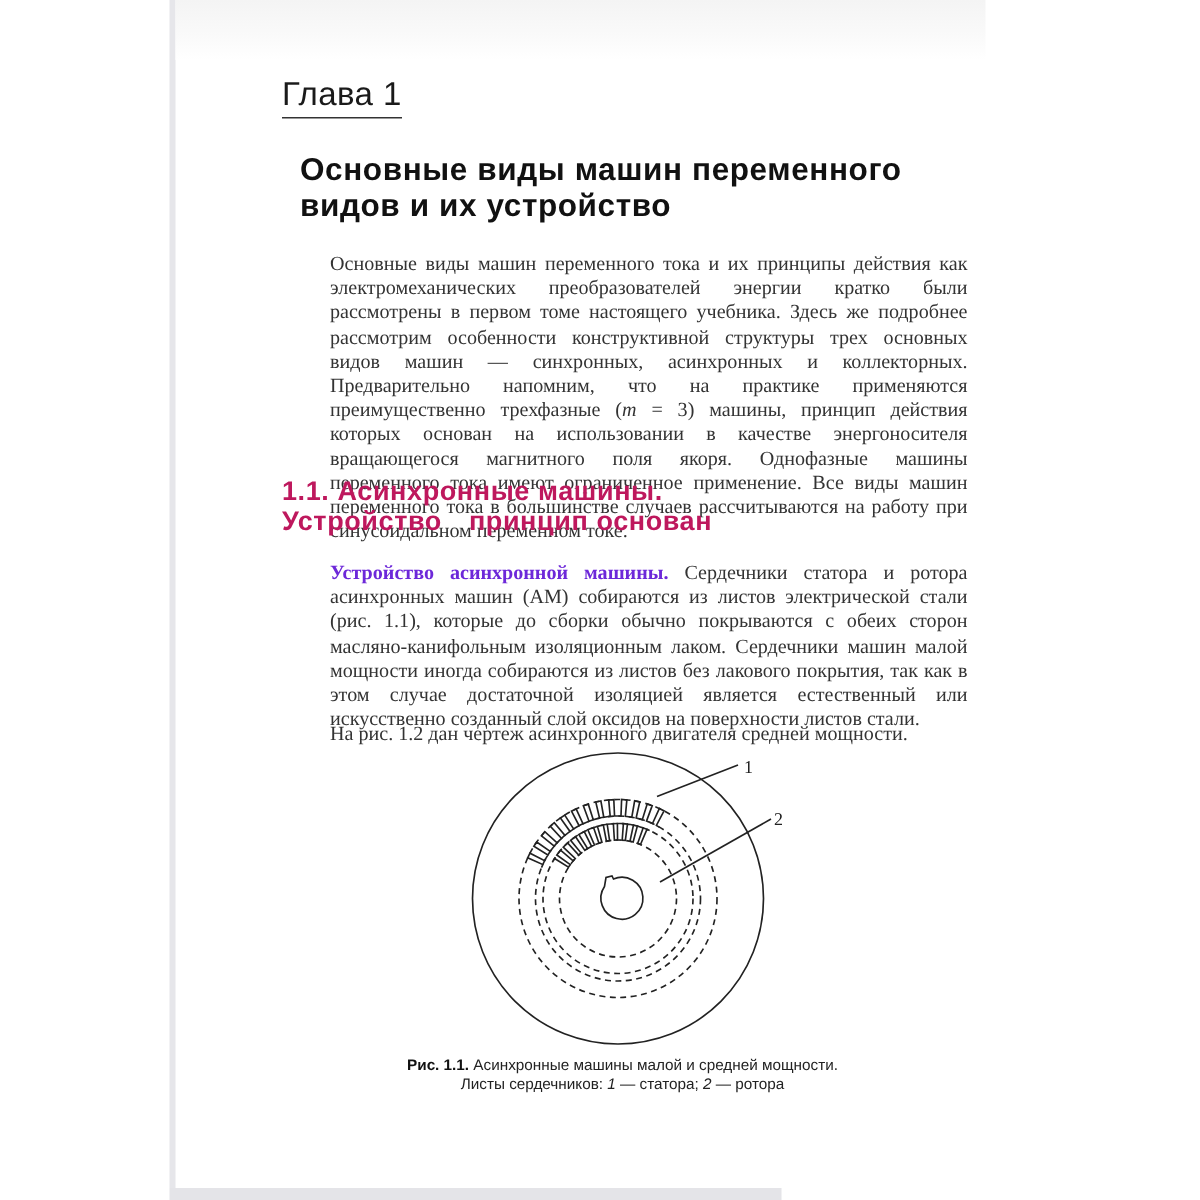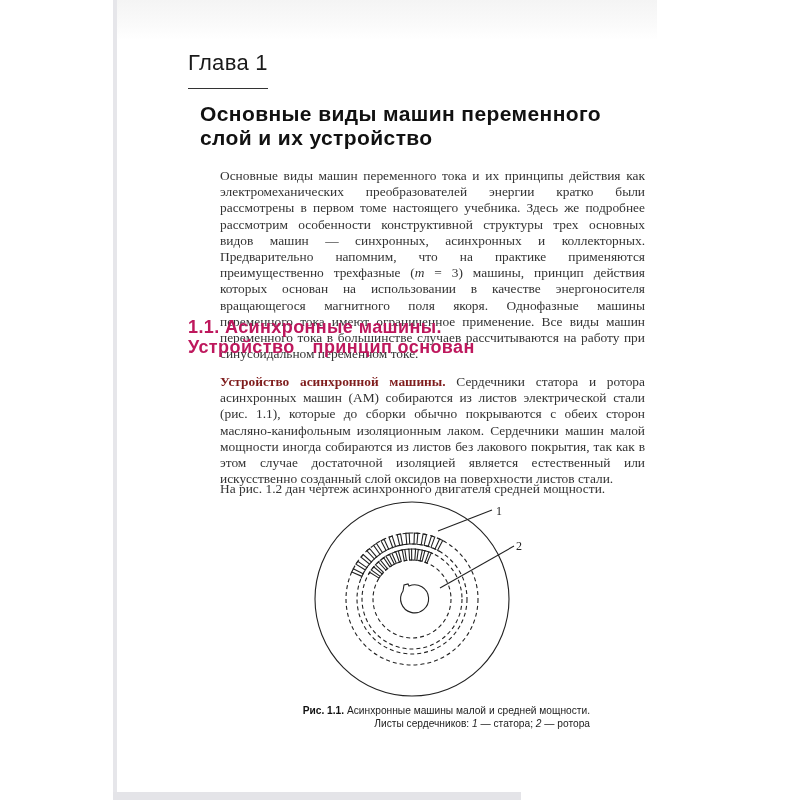--- a/index.html
+++ b/index.html
@@ -17,21 +17,21 @@
     background: #e4e4e8;
   }
   .page-top-shade {
     position: absolute; left: 117px; top: 0; width: 540px; height: 40px;
     background: linear-gradient(180deg, #f4f4f4 0%, #fafafa 60%, #ffffff 100%);
   }
   .chapter-label {
     position: absolute; left: 188px; top: 50px;
     font-family: "Liberation Sans", sans-serif;
     font-size: 22px; color: #1a1a1a; letter-spacing: 0.3px;
-    padding-bottom: 12px; border-bottom: 1px solid #333;
+    padding-bottom: 2px; border-bottom: 1px solid #333;
     line-height: 26px;
   }
   .chapter-title {
     position: absolute; left: 188px; top: 90px; width: 440px;
     font-family: "Liberation Sans", sans-serif; font-weight: bold;
     font-size: 21px; line-height: 24px; color: #111; letter-spacing: 0.4px;
     margin: 12px;
   }
   .body-text {
     position: absolute; left: 204px; width: 425px;
@@ -40,46 +40,46 @@
   }
   .intro { top: 152px; }
   .section-title {
     position: absolute; left: 188px; top: 317px; width: 440px;
     font-family: "Liberation Sans", sans-serif; font-weight: bold;
     font-size: 18px; line-height: 20px; color: #be185d; letter-spacing: 0.4px;
     margin: 0;
   }
   .section-title .gap { display: inline-block; width: 18px; }
   .para1 { top: 358px; }
-  .para1 b { color: #7f1d1d; }
+  .para1 b { color: #6d28d9; }
   .para2 { top: 465px; }
   .figure {
     position: absolute; left: 310px; top: 500px; width: 220px; height: 200px;
   }
   .caption {
     position: absolute; left: 240px; top: 704px; width: 350px;
-    text-align: right;
+    text-align: center;
     font-family: "Liberation Sans", sans-serif; font-size: 10.2px;
     line-height: 13px; color: #222;
   }
   .caption b { color: #111; }
   .caption i { font-style: italic; }
 </style>
 </head>
 <body>
 
 <div class="page-edge-left"></div>
 <div class="page-edge-bottom"></div>
 <div class="page-top-shade"></div>
 
 <div class="chapter-label">Глава 1</div>
 
 <h1 class="chapter-title">
   <span>Основные виды машин переменного</span><br>
-  <span>слой и их устройство</span>
+  <span>видов и их устройство</span>
 </h1>
 
 <p class="body-text intro"><span>Основные виды машин переменного тока и их принципы действия как электромеханических преобразователей энергии кратко были рассмотрены в первом томе настоящего учебника. Здесь же подробнее рассмотрим особенности конструктивной структуры трех основных видов машин — синхронных, асинхронных и коллекторных. Предварительно напомним, что на практике применяются преимущественно трехфазные (</span><i>m</i><span> = 3</span><span>) машины, принцип действия которых основан на использовании в качестве энергоносителя вращающегося магнитного поля якоря. Однофазные машины переменного тока имеют ограниченное применение. Все виды машин переменного тока в большинстве случаев рассчитываются на работу при синусоидальном переменном токе.</span></p>
 
 <h2 class="section-title">
   <span>1.1.</span>
   <span>Асинхронные машины.</span><br>
   <span>Устройство</span><span class="gap"></span><span>принцип основан</span>
 </h2>
 

